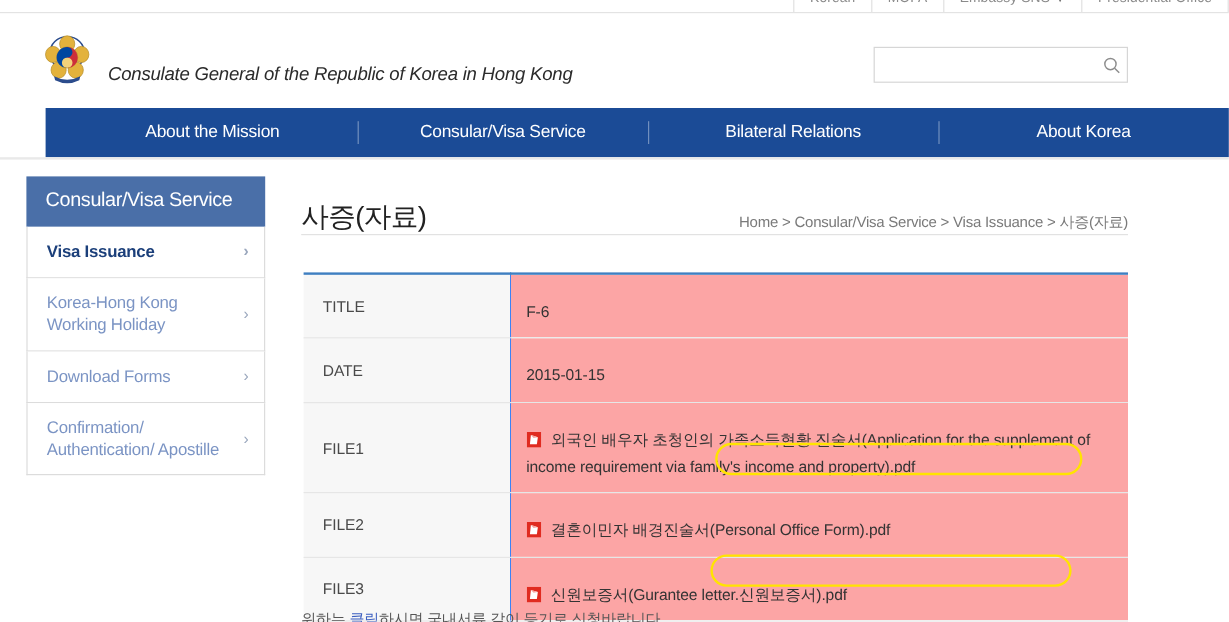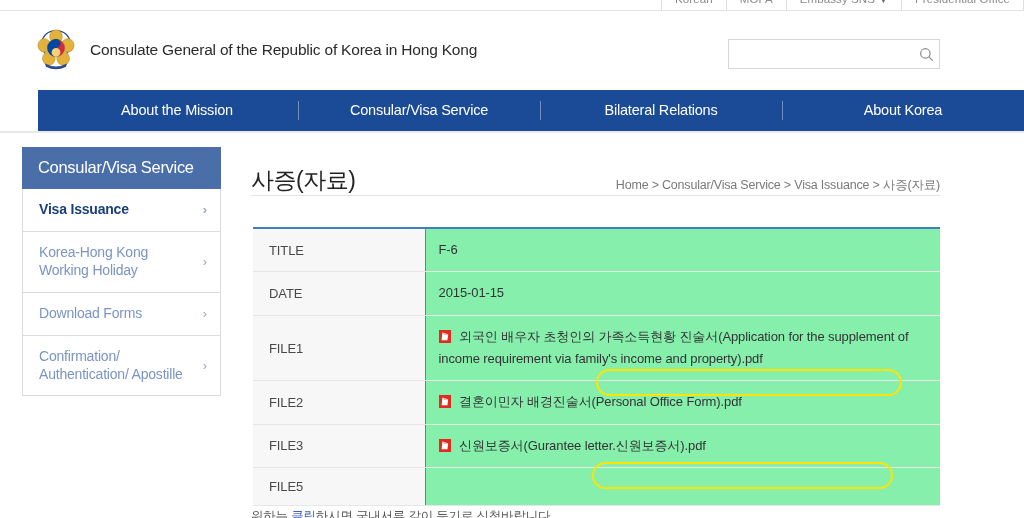--- a/index.html
+++ b/index.html
@@ -36,21 +36,21 @@
 
   
   .masthead {
     position: absolute;
     top: 12px; left: 0; right: 0;
     height: 76px;
     background: #fff;
     display: flex;
     align-items: center;
   }
-  .brand { display: flex; align-items: center; margin-left: 35px; }
+  .brand { display: flex; align-items: flex-end; margin-left: 35px; font-style: italic; }
   .emblem { width: 42px; height: 44px; flex: none; }
   .brand-title {
     margin-left: 13px;
     font-size: 15.5px;
     color: #2b2b2b;
     letter-spacing: -0.2px;
     white-space: nowrap;
   }
   .search-wrap {
     position: absolute;
@@ -194,22 +194,22 @@
     letter-spacing: -0.1px;
   }
   .board-table td.label {
     width: 172px;
     background: #f7f7f7;
     padding: 11px 0 11px 16px;
     color: #4a4a4a;
     border-right: 1px solid #3b82f6;
   }
   .board-table td.value {
-    background: #86efac;
-    padding: 10px 12px 10px 13px;
+    background: #fca5a5;
+    padding: 20px 12px 10px 13px;
     line-height: 1.72;
     position: relative;
   }
   .pdf-icon {
     display: inline-block;
     width: 12px; height: 13px;
     vertical-align: -2px;
     margin-right: 5px;
     flex: none;
   }

